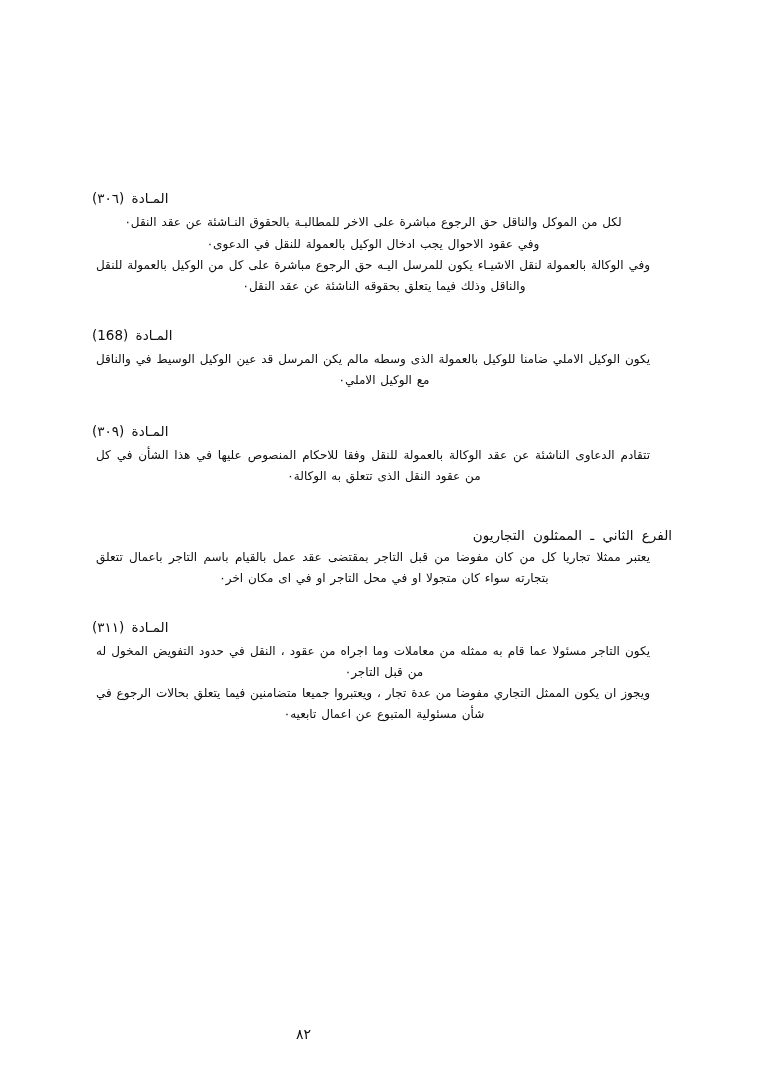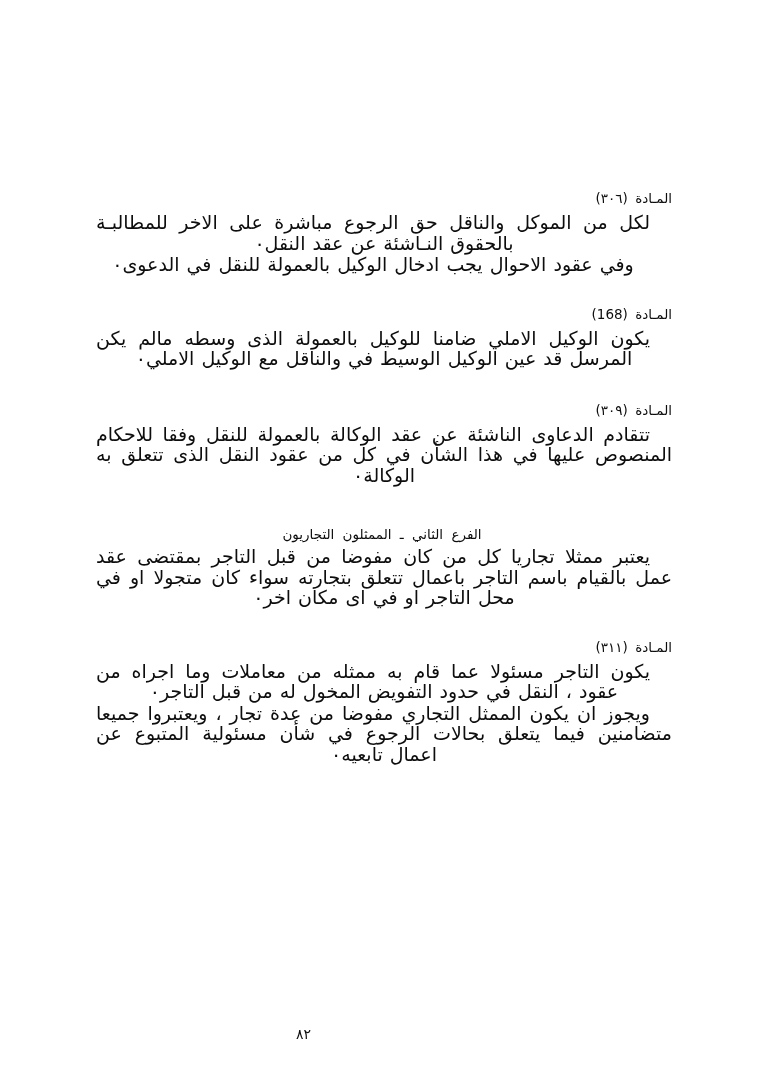--- a/index.html
+++ b/index.html
@@ -19,38 +19,37 @@
     position: relative;
     width: 764px;
     height: 1082px;
     box-sizing: border-box;
     padding: 190px 92px 40px 92px;
   }
   .article {
     margin-bottom: 17px;
   }
   .article-heading {
-    text-align: right;
+    text-align: left;
     font-size: 13.5px;
     letter-spacing: 0.6px;
     margin-bottom: 6px;
     direction: rtl;
     word-spacing: 3px;
   }
   .section-heading {
-    text-align: center;
     font-size: 13.5px;
     letter-spacing: 0.6px;
     margin-bottom: 4px;
     margin-top: 4px;
     direction: rtl;
     word-spacing: 4px;
   }
   .para {
-    font-size: 19px;
+    font-size: 12px;
     line-height: 20.5px;
     text-align: justify;
     text-align-last: center;
     direction: rtl;
     margin: 0 0 1px 4px;
     text-indent: 22px;
     word-spacing: 1px;
     letter-spacing: 0.3px;
   }
   .para.last {
@@ -71,20 +70,21 @@
 </style>
 </head>
 <body>
 
 <div class="page">
 
   <div class="article">
     <div class="article-heading">المـادة (٣٠٦)</div>
     <p class="para">لكل من الموكل والناقل حق الرجوع مباشرة على الاخر للمطالبـة بالحقوق النـاشئة عن عقد النقل٠</p>
     <p class="para last">وفي عقود الاحوال يجب ادخال الوكيل بالعمولة للنقل في الدعوى٠</p>
+    <p class="para">وفي الوكالة بالعمولة لنقل الاشيـاء يكون للمرسل اليـه حق الرجوع مباشرة على كل من الوكيل بالعمولة للنقل والناقل وذلك فيما يتعلق بحقوقه الناشئة عن عقد النقل٠</p>
   </div>
 
   <div class="spacer-md"></div>
 
   <div class="article">
     <div class="article-heading">المـادة (168)</div>
     <p class="para">يكون الوكيل الاملي ضامنا للوكيل بالعمولة الذى وسطه مالم يكن المرسل قد عين الوكيل الوسيط في والناقل مع الوكيل الاملي٠</p>
   </div>
 
   <div class="spacer-sm"></div>

